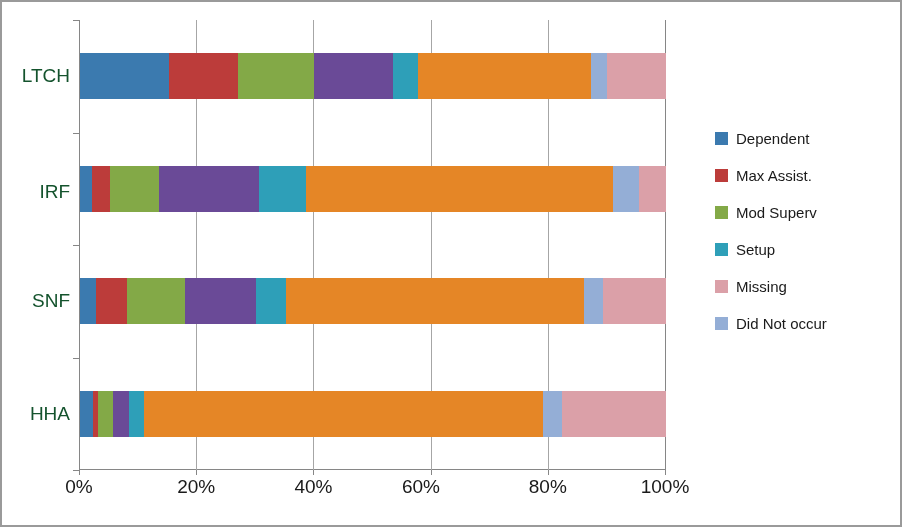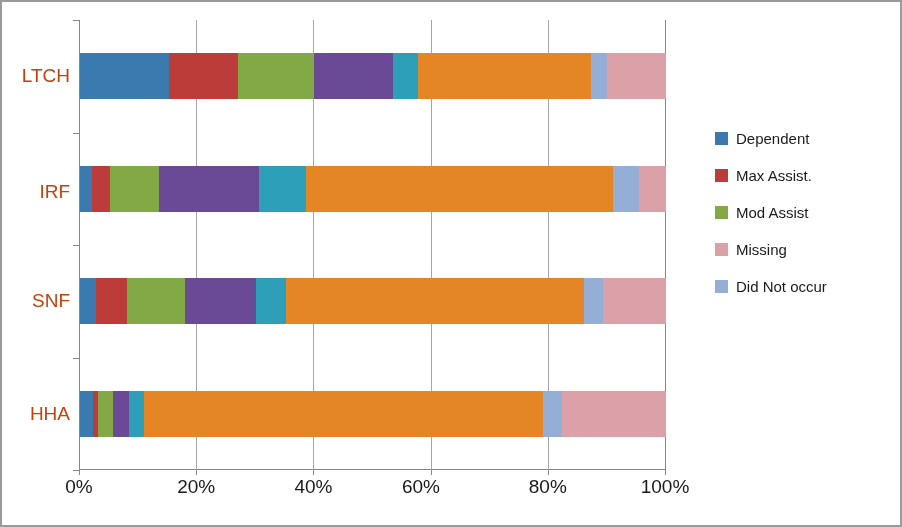--- a/index.html
+++ b/index.html
@@ -78,21 +78,21 @@
     height: 100%;
     box-sizing: border-box;
   }
   
   .cat-label {
     position: absolute;
     left: 0;
     width: 68px;
     text-align: right;
     font-size: 19px;
-    color: #c2410c;
+    color: #14532d;
     line-height: 1;
   }
   
   .xtick-label {
     position: absolute;
     top: 474px;
     font-size: 19px;
     color: #1a1a1a;
     transform: translateX(-50%);
     white-space: nowrap;
@@ -214,21 +214,25 @@
       <div class="legend-item">
         <span class="legend-swatch" style="background: rgb(59, 122, 175);"></span>
         <span class="legend-text">Dependent</span>
       </div>
       <div class="legend-item">
         <span class="legend-swatch" style="background: rgb(188, 60, 58);"></span>
         <span class="legend-text">Max Assist.</span>
       </div>
       <div class="legend-item">
         <span class="legend-swatch" style="background: rgb(131, 169, 71);"></span>
-        <span class="legend-text">Mod Assist</span>
+        <span class="legend-text">Mod Superv</span>
+      </div>
+      <div class="legend-item">
+        <span class="legend-swatch" style="background: rgb(46, 159, 184);"></span>
+        <span class="legend-text">Setup</span>
       </div>
       <div class="legend-item">
         <span class="legend-swatch" style="background: rgb(219, 160, 168);"></span>
         <span class="legend-text">Missing</span>
       </div>
       <div class="legend-item">
         <span class="legend-swatch" style="background: rgb(148, 174, 214);"></span>
         <span class="legend-text">Did Not occur</span>
       </div>
     </div>

